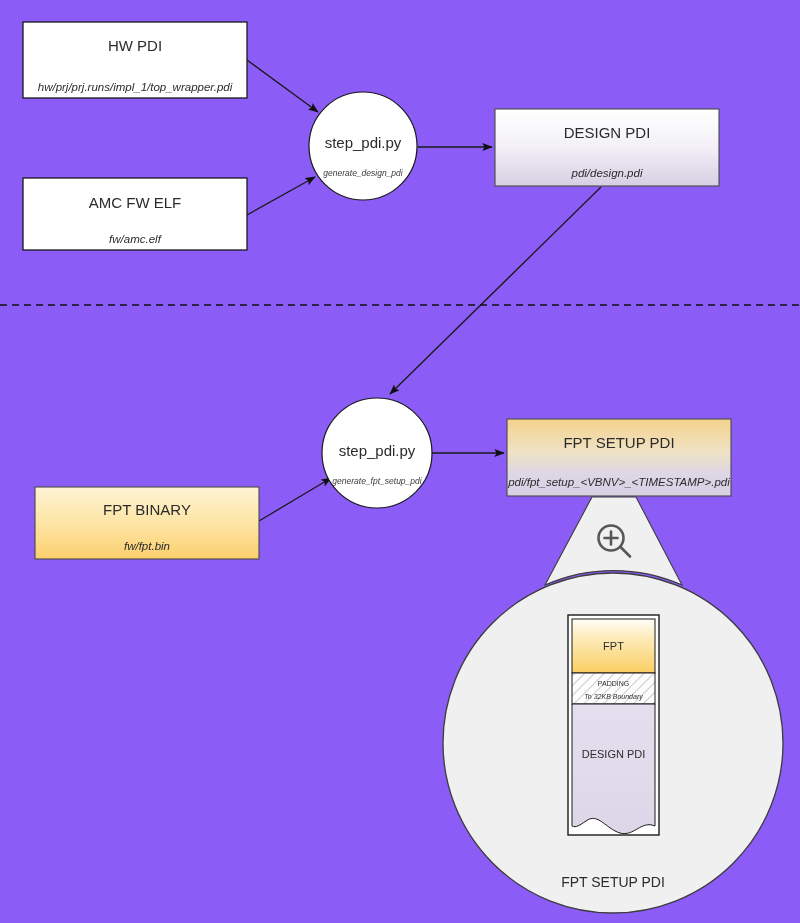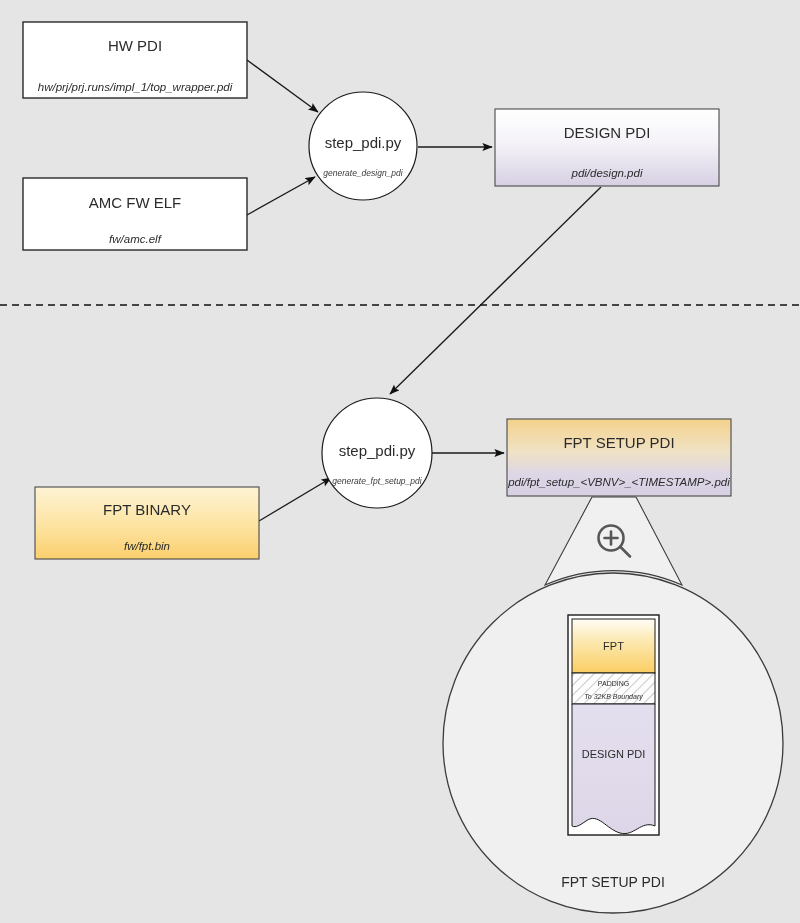--- a/index.html
+++ b/index.html
@@ -10,21 +10,21 @@
   }
   body {
     font-family: "Liberation Sans", sans-serif;
     color: #2b2b2b;
   }
   #diagram-root {
     position: relative;
     width: 800px;
     height: 923px;
     overflow: hidden;
-    background: #e5e5e5;
+    background: #8b5cf6;
   }
   svg.layer {
     position: absolute;
     top: 0;
     left: 0;
     width: 800px;
     height: 923px;
     overflow: visible;
   }
   .svg-text {

